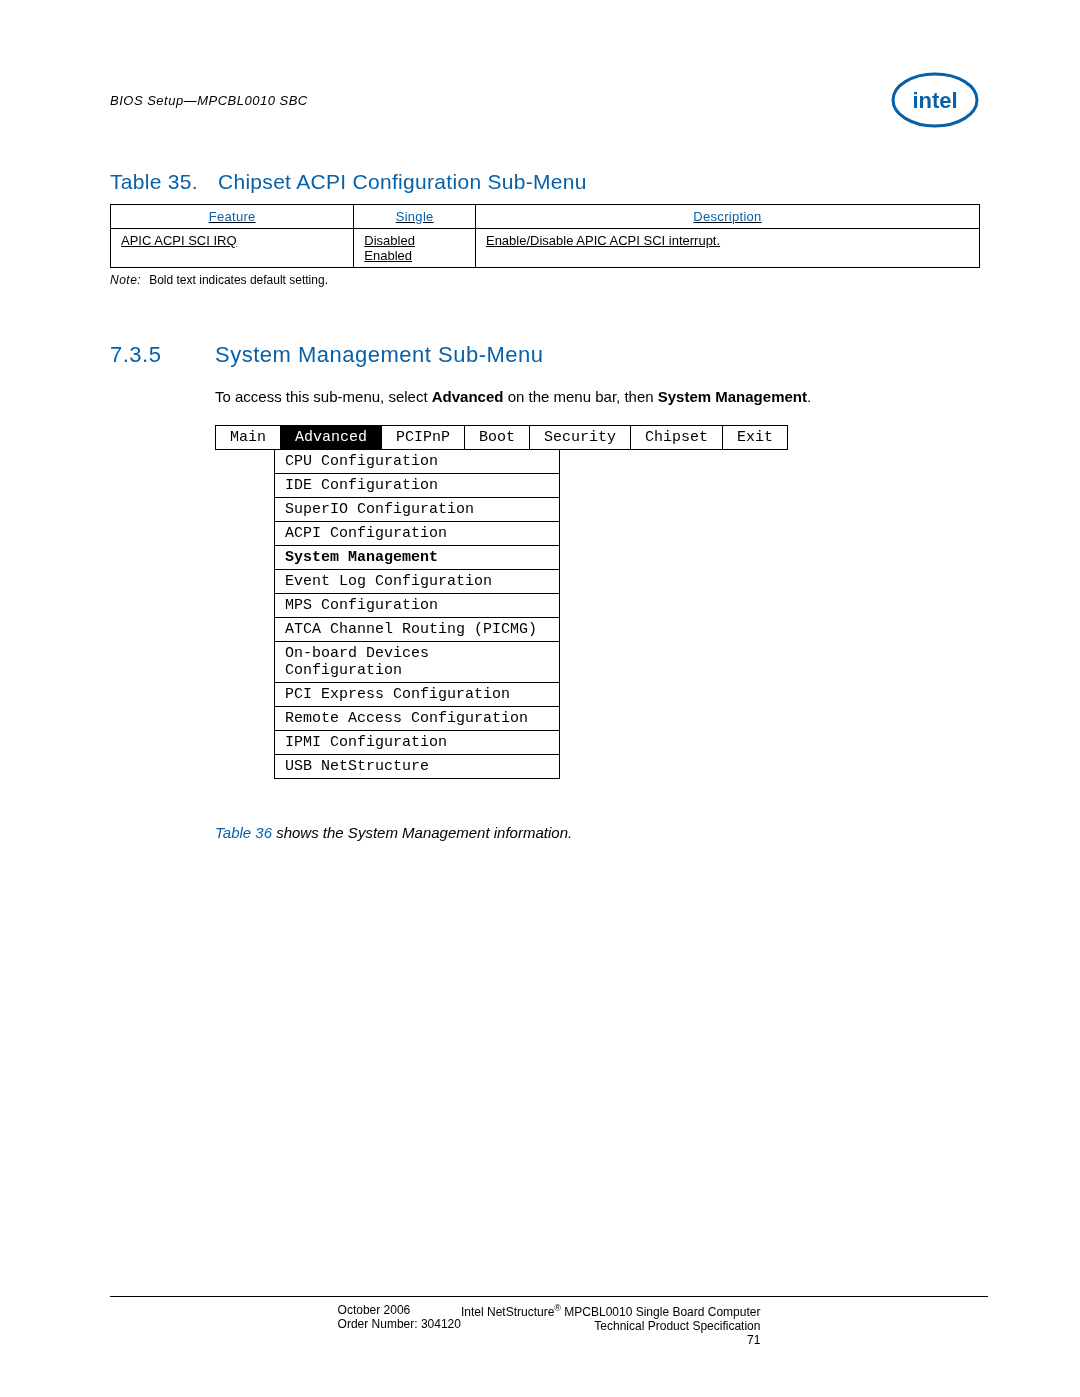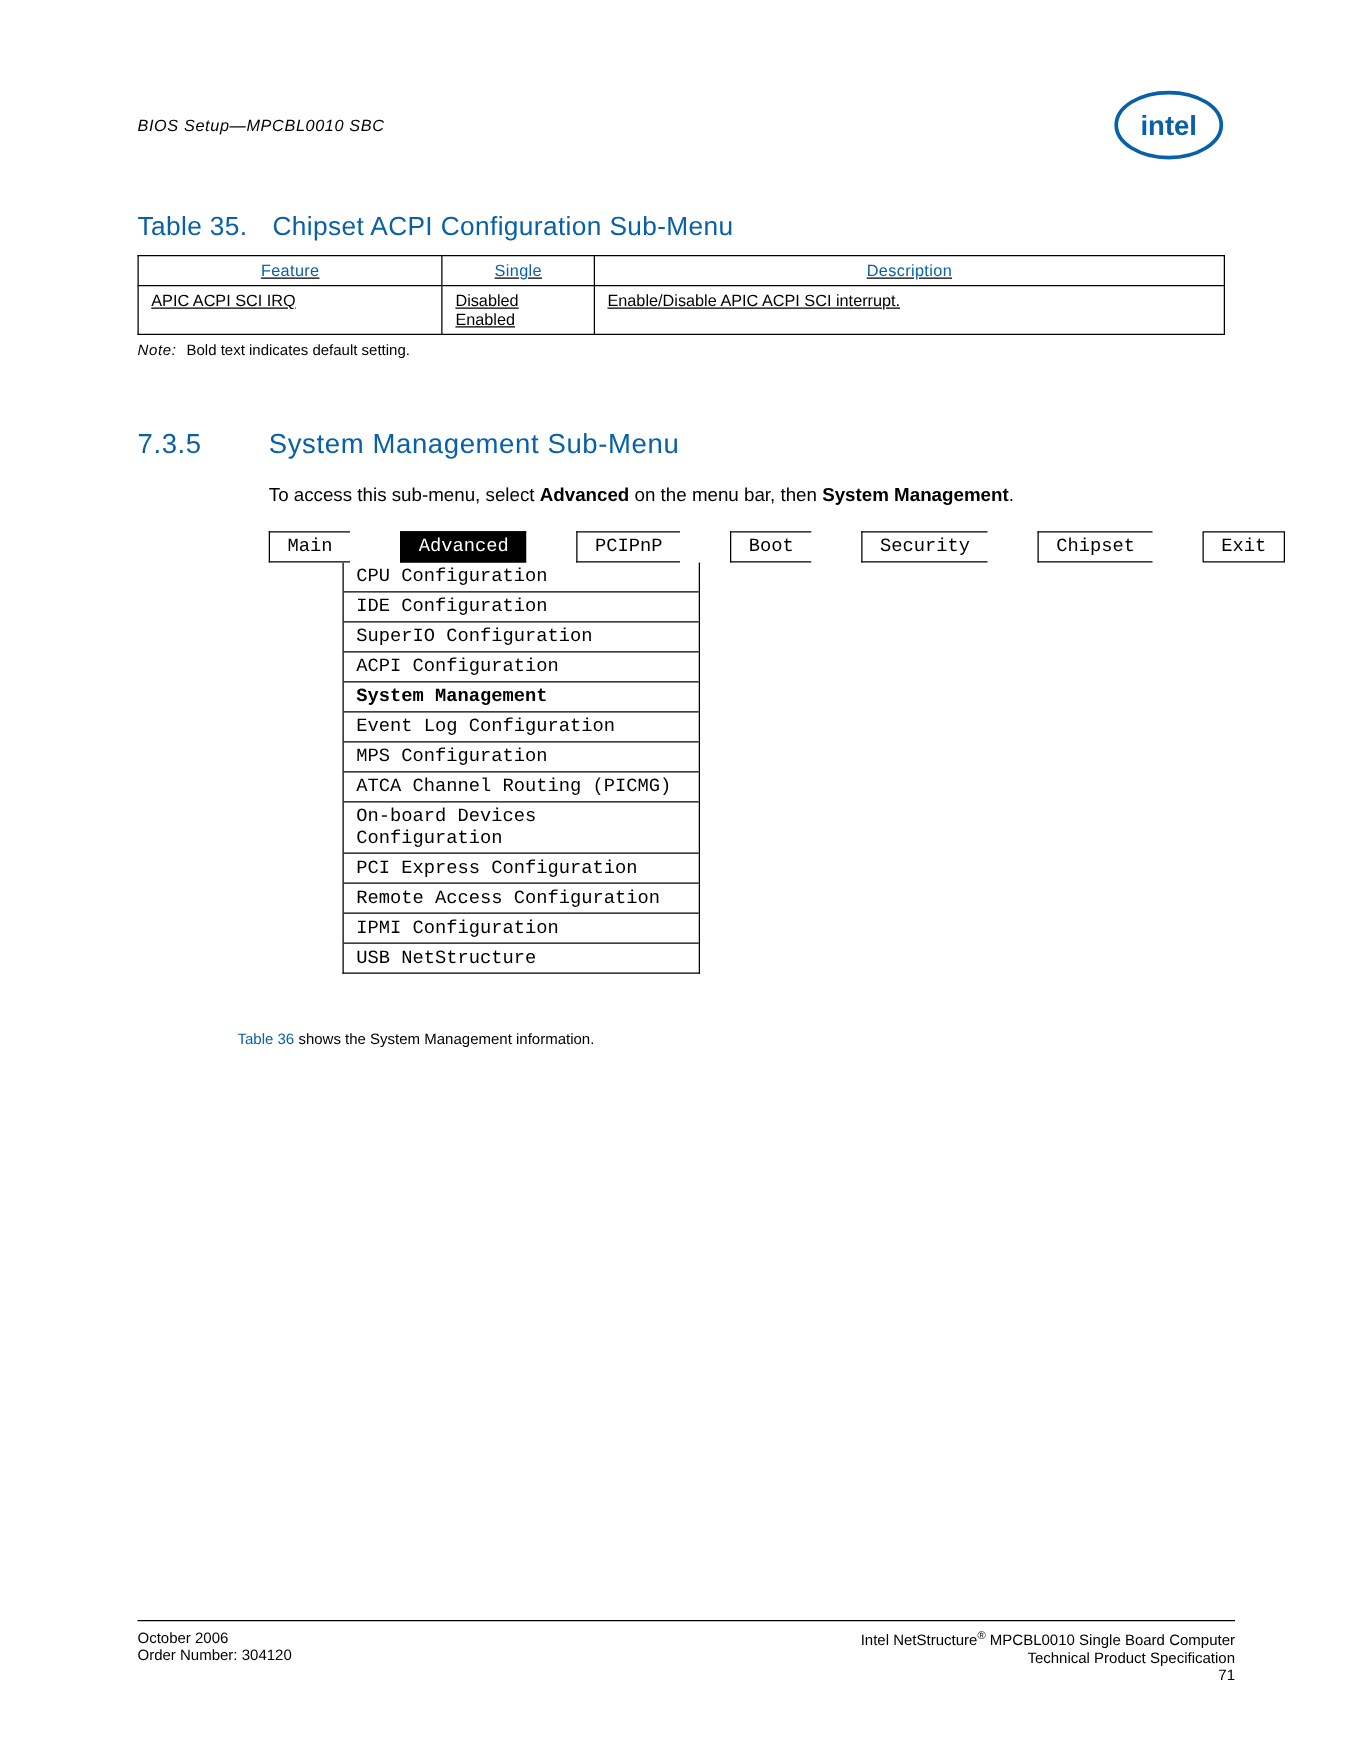--- a/index.html
+++ b/index.html
@@ -76,21 +76,20 @@
     line-height: 1.4;
     margin-left: 105px;
     margin-bottom: 18px;
   }
   .body-text .bold { font-weight: bold; }
   .menu-area { margin-left: 105px; }
   .menu-bar {
     display: flex;
     font-family: "Courier New", monospace;
     font-size: 15px;
-    gap: 40px;
   }
   .menu-bar .tab {
     border: 1px solid #000;
     border-right: none;
     padding: 3px 14px;
     background: #fff;
   }
   .menu-bar .tab:last-child { border-right: 1px solid #000; }
   .menu-bar .tab.active { background: #000; color: #fff; }
   .submenu {
@@ -102,35 +101,36 @@
     width: 286px;
     margin-left: 59px;
   }
   .submenu .item {
     border-top: 1px solid #000;
     padding: 3px 10px;
   }
   .submenu .item:first-child { border-top: none; }
   .submenu .item.selected { font-weight: bold; }
   .ref-line {
-    font-size: 12px;
-    margin-left: 80px;
+    font-size: 15px;
+    margin-left: 105px;
     margin-top: 45px;
+    font-style: italic;
   }
   .ref-line .link { color: #0860a8; }
   .footer {
     position: absolute;
     bottom: 50px;
     left: 110px;
     right: 92px;
     border-top: 1px solid #000;
     padding-top: 6px;
     font-size: 12px;
     display: flex;
-    justify-content: space-between;
+    justify-content: center;
   }
   .footer .right { text-align: right; }
   .footer sup { font-size: 9px; }
 </style>
 </head>
 <body>
 
 <div class="page">
 
   <div class="header-row">

